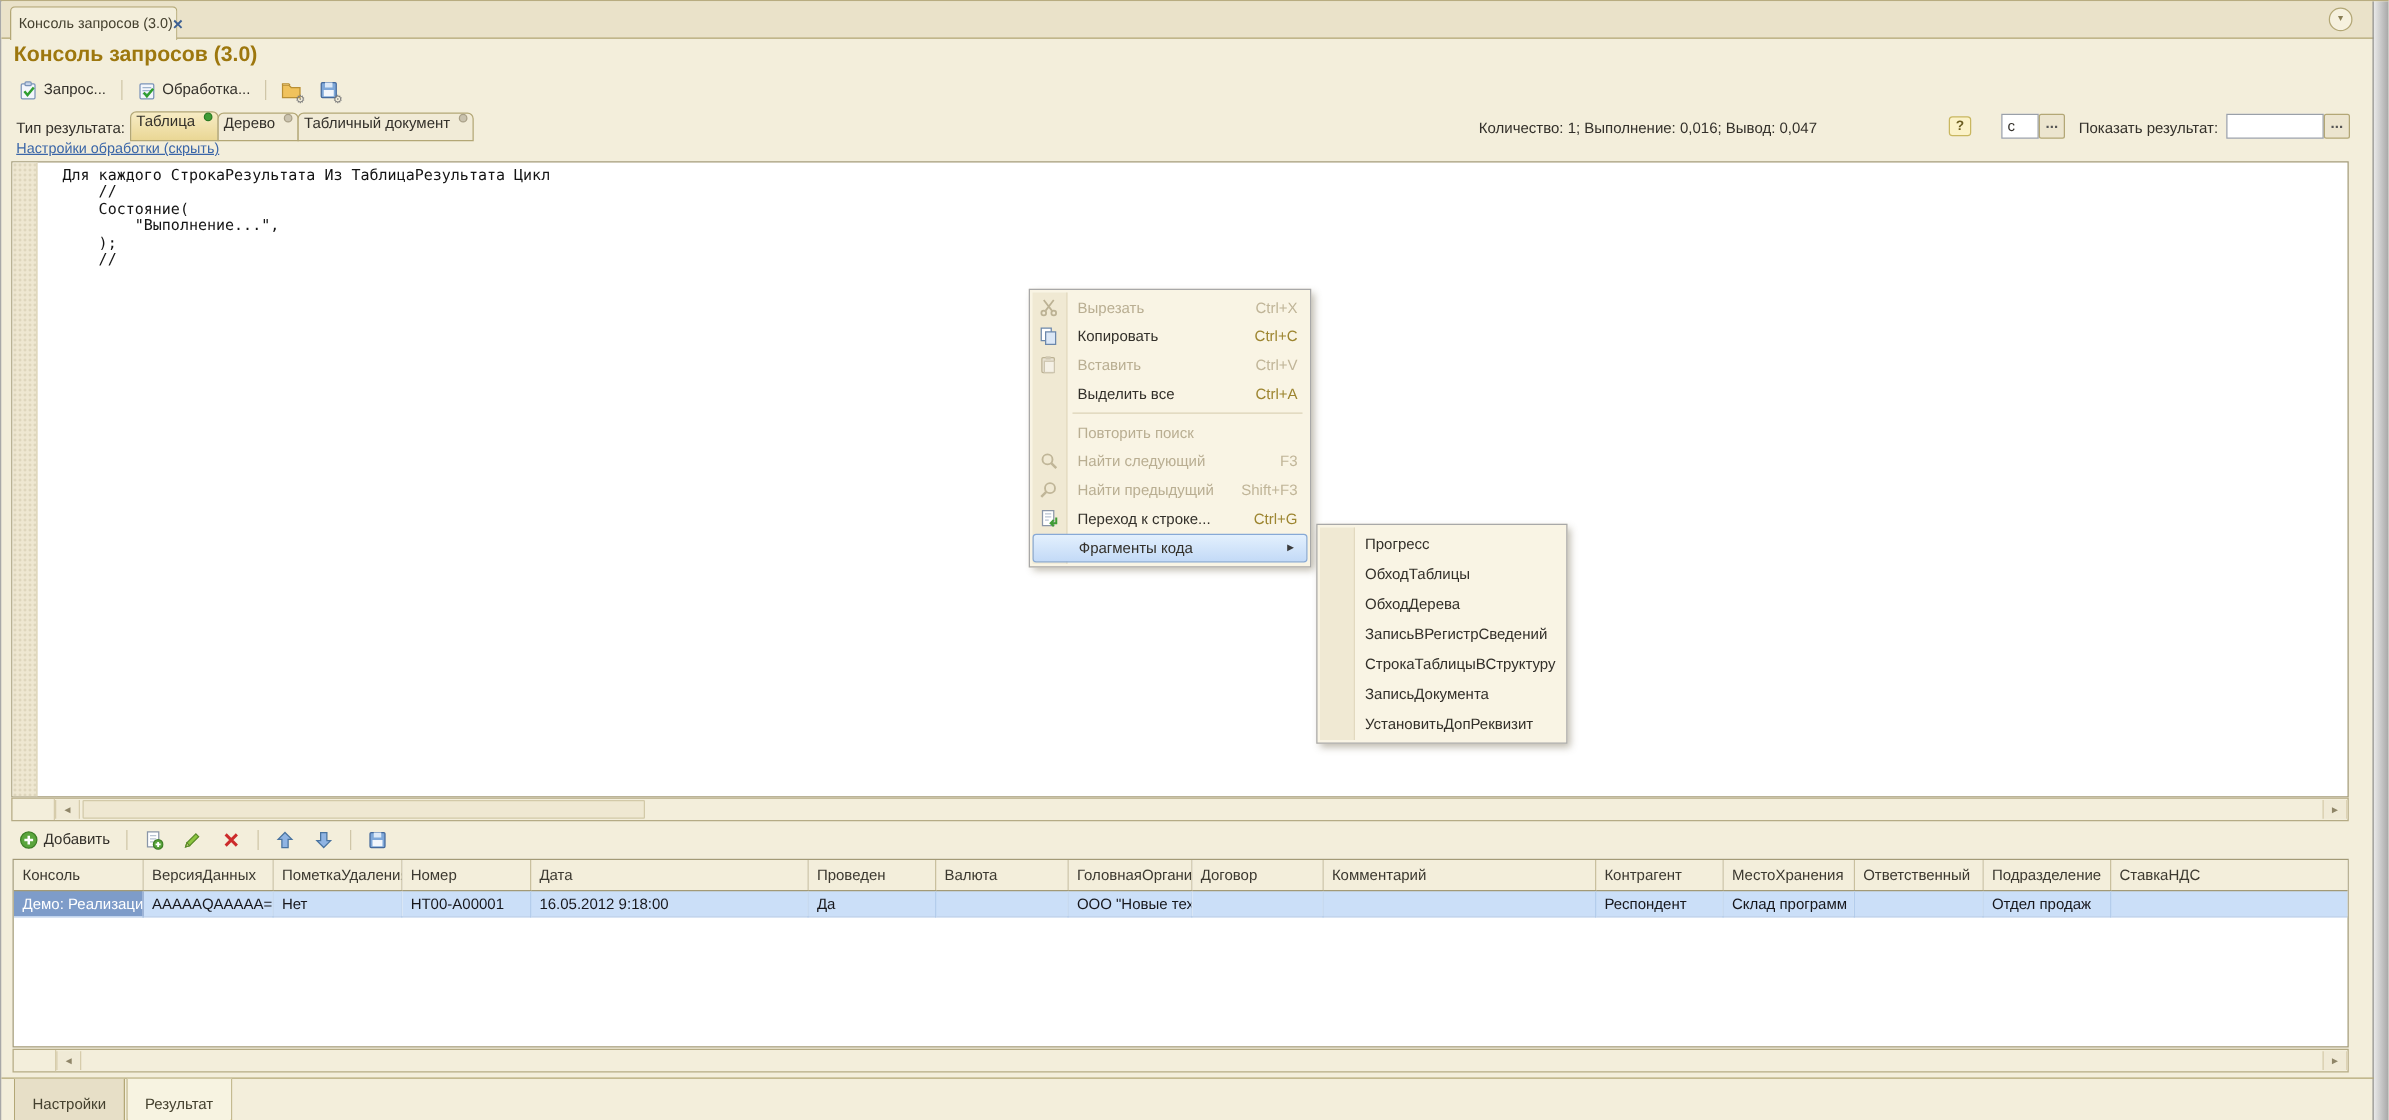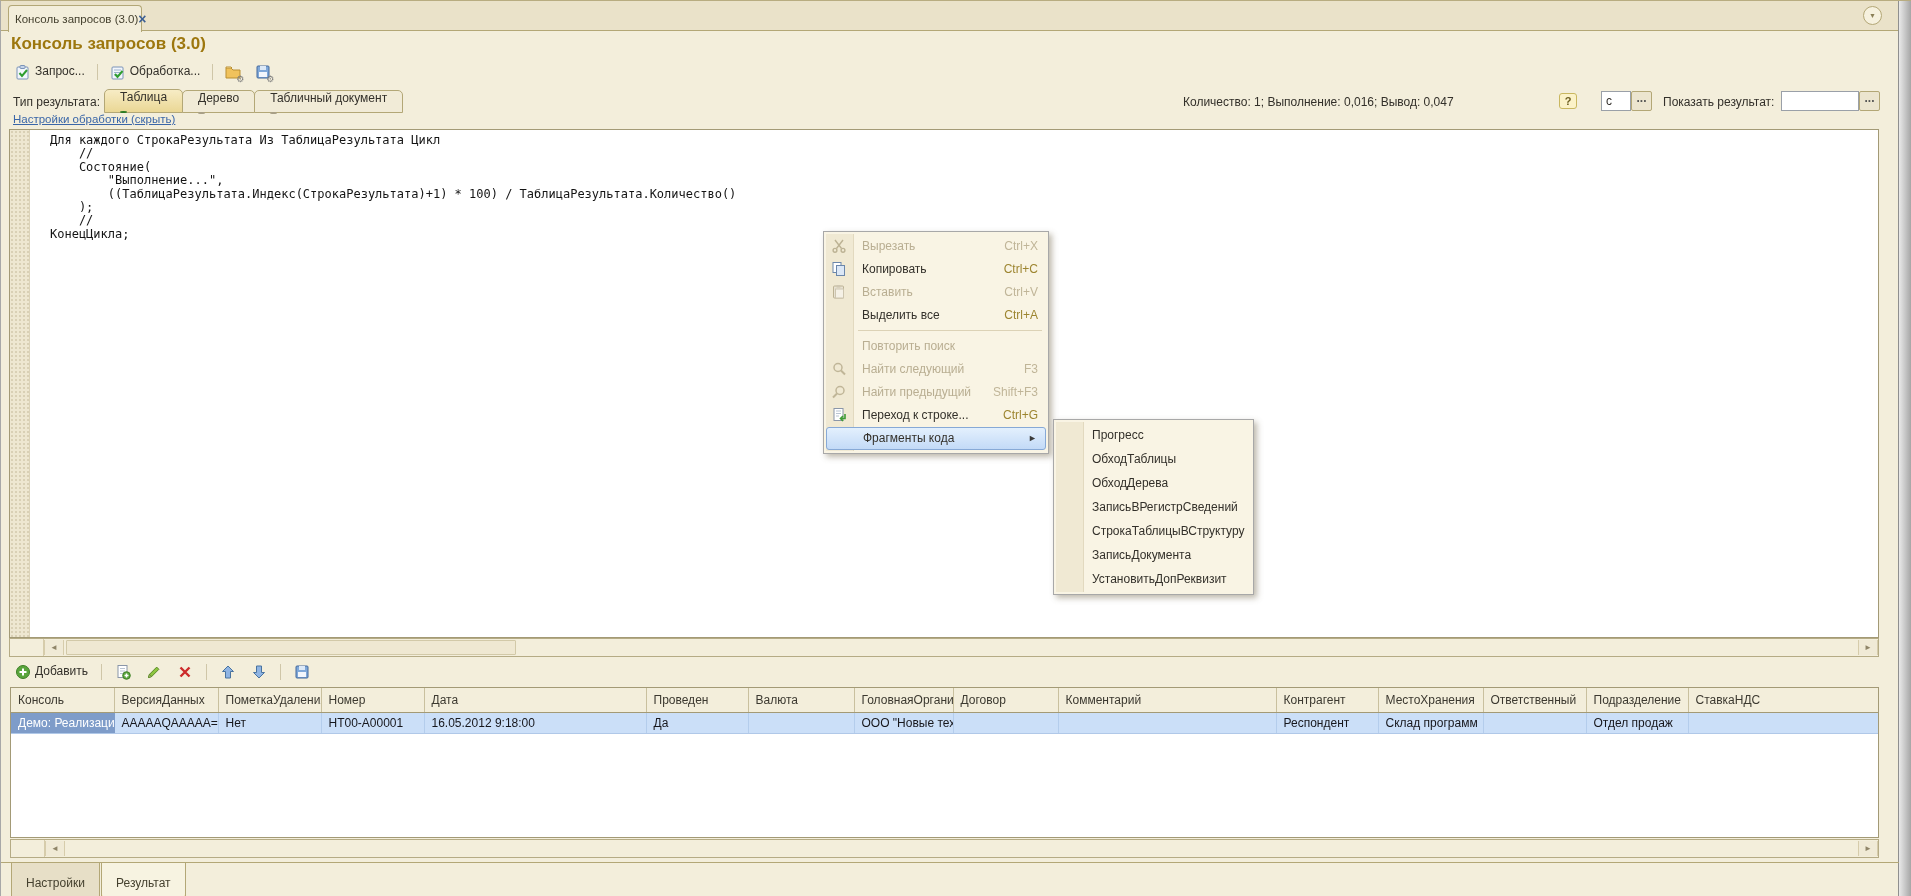--- a/index.html
+++ b/index.html
@@ -28,22 +28,22 @@
   .page-title { position:absolute; top:33px; left:10px; font-size:17px; font-weight:bold; color:#9d770e; }
   .main-toolbar { position:absolute; top:60px; left:10px; height:22px; display:flex; align-items:center; gap:6px; }
   .tb-btn { display:flex; gap:4px; padding:2px 4px; border-radius:3px; cursor:pointer; color:#33302a; }
   .tb-sep { width:1px; height:16px; background:#cfc6a8; margin:0 2px; }
   .icon16 { width:16px; height:16px; display:inline-block; position:relative; }
   .gear-badge { position:absolute; right:-3px; bottom:-4px; font-size:9px; color:#7c7c7c; line-height:1; }
 
   
   .rt-label { position:absolute; top:94px; left:12px; color:#33302a; }
   .rt-tabs { position:absolute; top:88px; left:103px; height:24px; display:flex; align-items:flex-end; }
-  .rt-tab { height:23px; display:flex; align-items:flex-start; gap:7px; padding:0 15px;
-    border:1px solid #b3a776; border-radius:5px 5px 0 0; background:#f1ebd7; margin-right:-1px; cursor:pointer;flex-direction:column; }
+  .rt-tab { height:23px; display:flex; align-items:flex-start; gap:7px; padding:0 4px;
+    border:1px solid #b3a776; border-radius:5px 5px 0 0; background:#f1ebd7; margin-right:-1px; cursor:pointer; }
   .rt-tab.selected { background:linear-gradient(#f7ecc5,#ead795); height:24px; }
   .dot { width:7px; height:7px; border-radius:50%; background:#c9c2ae; border:1px solid #a89f86; }
   .dot.green { background:#3f9c35; border-color:#2c7a24; }
 
   .stats-text { position:absolute; top:94px; left:1182px; color:#33302a; }
   .help-badge { position:absolute; top:92px; left:1558px; width:18px; height:16px; background:#fbf2c8;
     border:1px solid #c9b760; border-radius:3px; color:#6b5d20; font-weight:bold; font-size:11px;
     text-align:center; line-height:14px; cursor:pointer; }
   .sec-input { position:absolute; top:90px; left:1600px; width:30px; height:20px; background:#fff;
     border:1px solid #9aa0a8; padding:2px 0 0 4px; }
@@ -211,24 +211,22 @@
 
   <a class="settings-link">Настройки обработки (скрыть)</a>
 
   <div class="code-editor">
     <div class="gutter"></div>
     <div class="code-lines">
       <div>Для каждого СтрокаРезультата Из ТаблицаРезультата Цикл</div>
       <div>    //</div>
       <div>    Состояние(</div>
       <div>        "Выполнение...",</div>
-      <div>        ((ТаблицаРезультата.Индекс(СтрокаРезультата)+1) * 100) / ТаблицаРезультата.Количество()</div>
       <div>    );</div>
       <div>    //</div>
-      <div>КонецЦикла;</div>
     </div>
   </div>
 
   <div class="hscroll hs1">
     <div class="hs-corner"></div>
     <div class="hs-arrow left">◄</div>
     <div class="hs-thumb"></div>
     <div class="hs-arrow right">►</div>
   </div>
 

